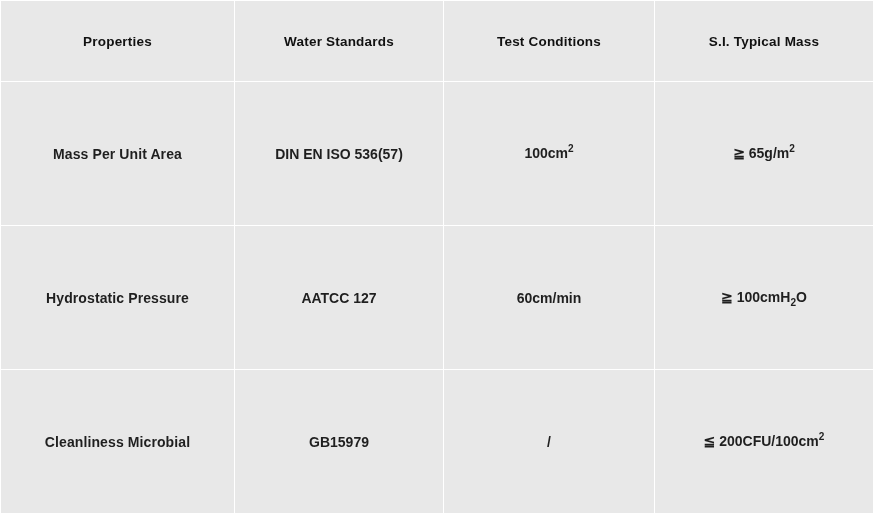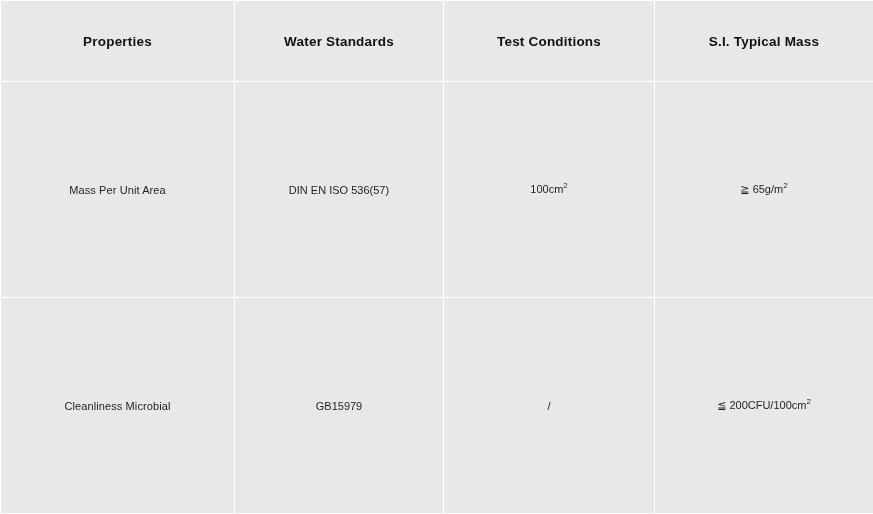--- a/index.html
+++ b/index.html
@@ -36,22 +36,22 @@
   #spec-table thead th {
     height: 72px;
     font-size: 13.5px;
     font-weight: bold;
     letter-spacing: 0.2px;
     color: #111111;
     margin-left: 48px;
   }
   #spec-table tbody td {
     height: 70px;
-    font-size: 11px;
-    font-weight: normal;
+    font-size: 14px;
+    font-weight: bold;
     color: #1f1f1f;
   }
   #spec-table tbody tr td:first-child {
     letter-spacing: 0.1px;
   }
   sub, sup {
     font-size: 0.72em;
     line-height: 0;
   }
   .cell-inner {
@@ -82,20 +82,28 @@
       <td>Mass Per Unit Area</td>
       <td>DIN EN ISO 536(57)</td>
       <td>
           <span class="cell-inner"><span>100cm</span><sup>2</sup></span>
         </td>
       <td>
           <span class="cell-inner"><span>≧ 65g/m</span><sup>2</sup></span>
         </td>
     </tr>
     <tr>
+      <td>Hydrostatic Pressure</td>
+      <td>AATCC 127</td>
+      <td>60cm/min</td>
+      <td>
+          <span class="cell-inner"><span>≧ 100cmH</span><sub>2</sub><span>O</span></span>
+        </td>
+    </tr>
+    <tr>
       <td>Cleanliness Microbial</td>
       <td>GB15979</td>
       <td>/</td>
       <td>
           <span class="cell-inner"><span>≦ 200CFU/100cm</span><sup>2</sup></span>
         </td>
     </tr>
   </tbody>
 </table>
 

